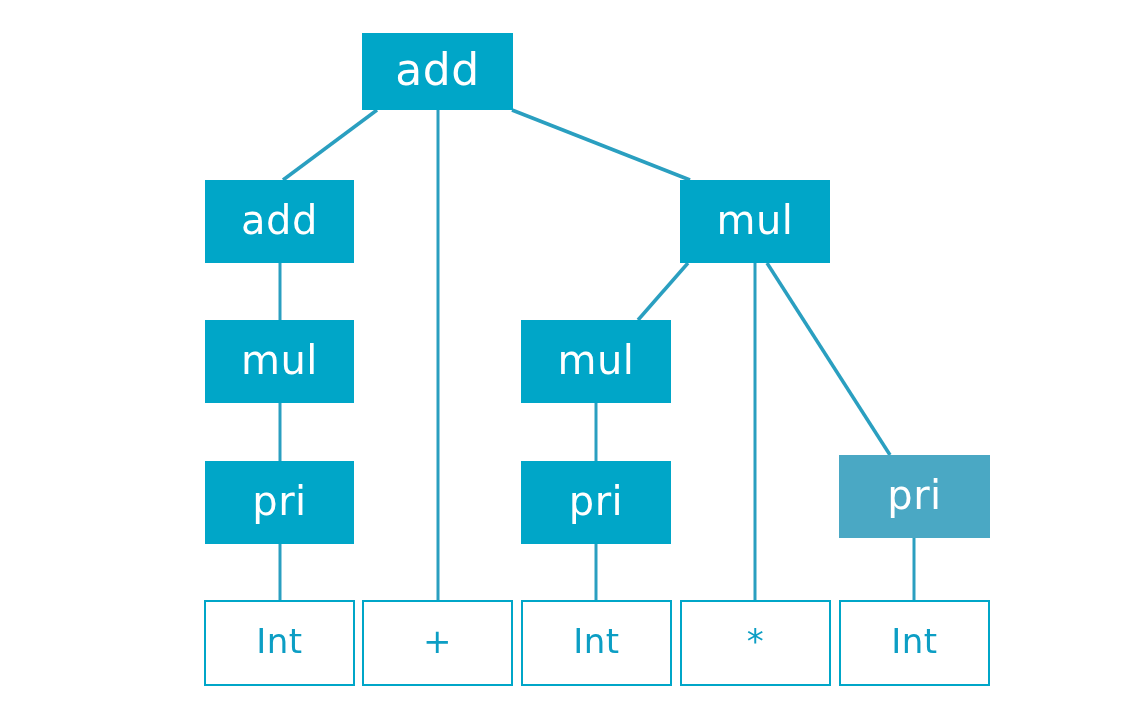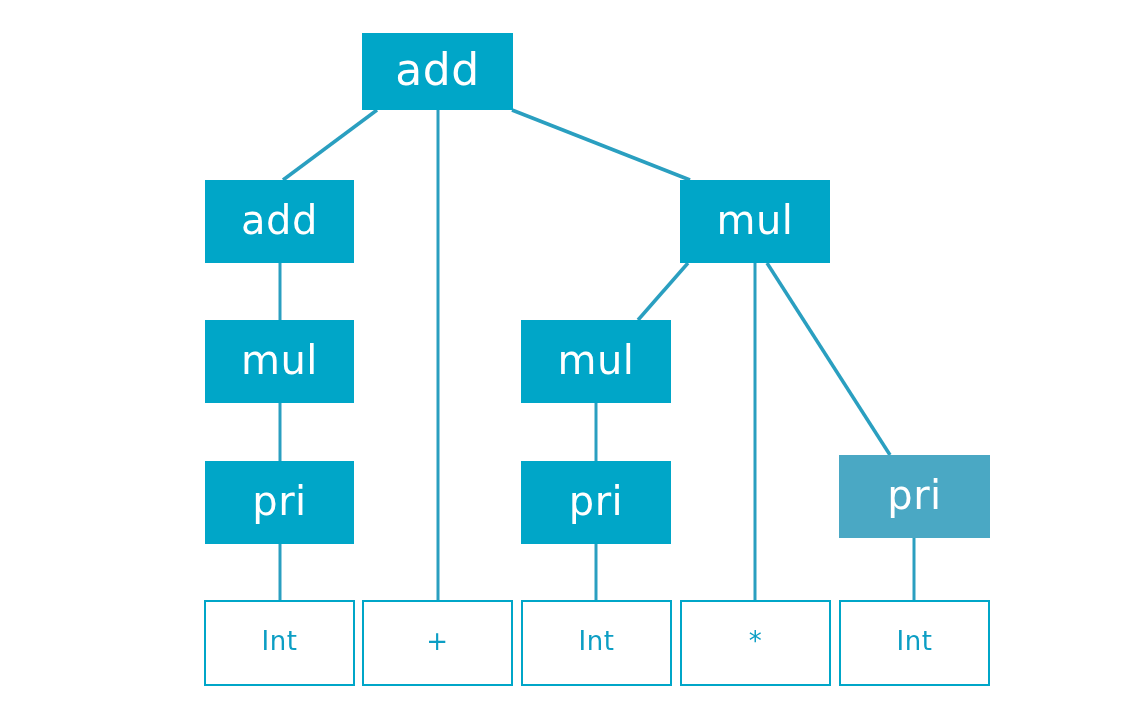--- a/index.html
+++ b/index.html
@@ -40,21 +40,21 @@
     font-size: 40px;
     font-weight: 400;
   }
   .node.filled-muted {
     color: #ffffff;
     font-size: 40px;
     font-weight: 400;
   }
   .node.leaf {
     background: #ffffff;
-    font-size: 26px;
+    font-size: 34px;
     font-weight: 400;
   }
   .node.root {
     font-size: 44px;
   }
   .node span {
     display: block;
     transform: translateY(-2px);
   }
 </style>

